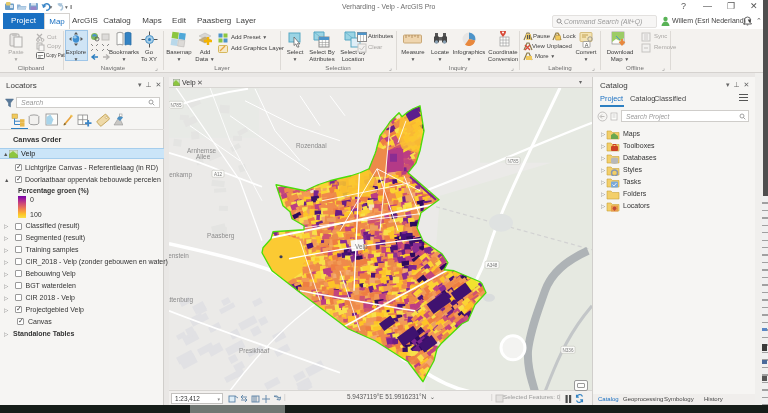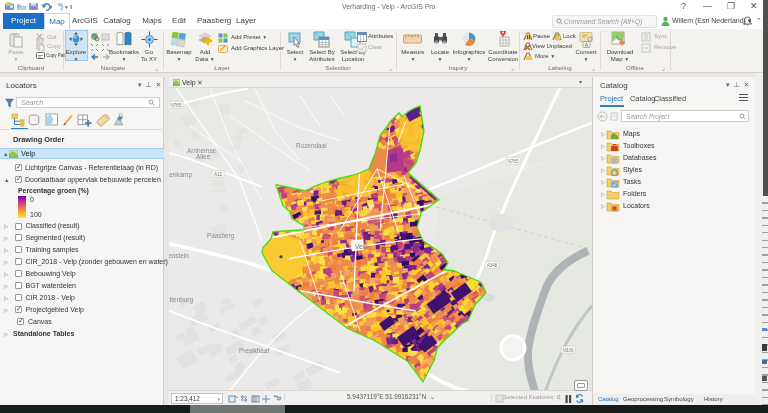--- a/index.html
+++ b/index.html
@@ -361,21 +361,21 @@
             <rect x="86" y="4" width="12" height="6.5" rx="1.2" fill="#eed9a8" stroke="#b8923a" stroke-width="0.7"></rect>
             <circle cx="96" cy="7.2" r="1" fill="#fff" stroke="#b8923a" stroke-width="0.5"></circle>
           </g>
     <path d="M103,12 L108,4 112,12 Z" fill="#c9c7c4" stroke="#8a8a8a" stroke-width="0.5"></path>
           <path d="M106,5.5 l3,-3.5 3,2.5 -3,3.5 Z" fill="#4a90c4"></path>
           <rect x="108.5" y="1" width="2.5" height="2.5" fill="#fdfdfb" stroke="#8a8a8a" stroke-width="0.5"></rect>
   </g>
 </svg>
 <div style="position:absolute;left:11px;top:51px;width:17px;height:2px;background:#2d7fc1;"></div>
 <div style="position:absolute;left:0px;top:52px;width:164px;height:1px;background:#dddbd8;"></div>
-<div style="position:absolute;left:13px;top:58px;font-size:7.4px;font-weight:bold;color:#333;">Drawing Order</div>
+<div style="position:absolute;left:13px;top:58px;font-size:7.4px;font-weight:bold;color:#333;">Canvas Order</div>
 
 <div style="position:absolute;left:0px;top:71px;width:164px;height:11px;background:#cbe5f8;border-top:1px solid #a5cdec;border-bottom:1px solid #a5cdec;"></div>
 <div class="tri" style="left:3px;top:74px;">▲</div>
 <svg class="abs" style="left:9px;top:73px" width="9" height="8" viewBox="0 0 9 8">
         <rect width="9" height="8" fill="#cfe3c2"></rect>
         <path d="M0,4 L4,1 9,5 9,8 0,8 Z" fill="#8cc63f"></path>
         <rect width="9" height="8" fill="none" stroke="#8a8a8a" stroke-width="0.6"></rect>
       </svg>
 <div style="position:absolute;left:21px;top:71px;font-size:7.3px;line-height:11.5px;color:#222;">Velp</div>
 

